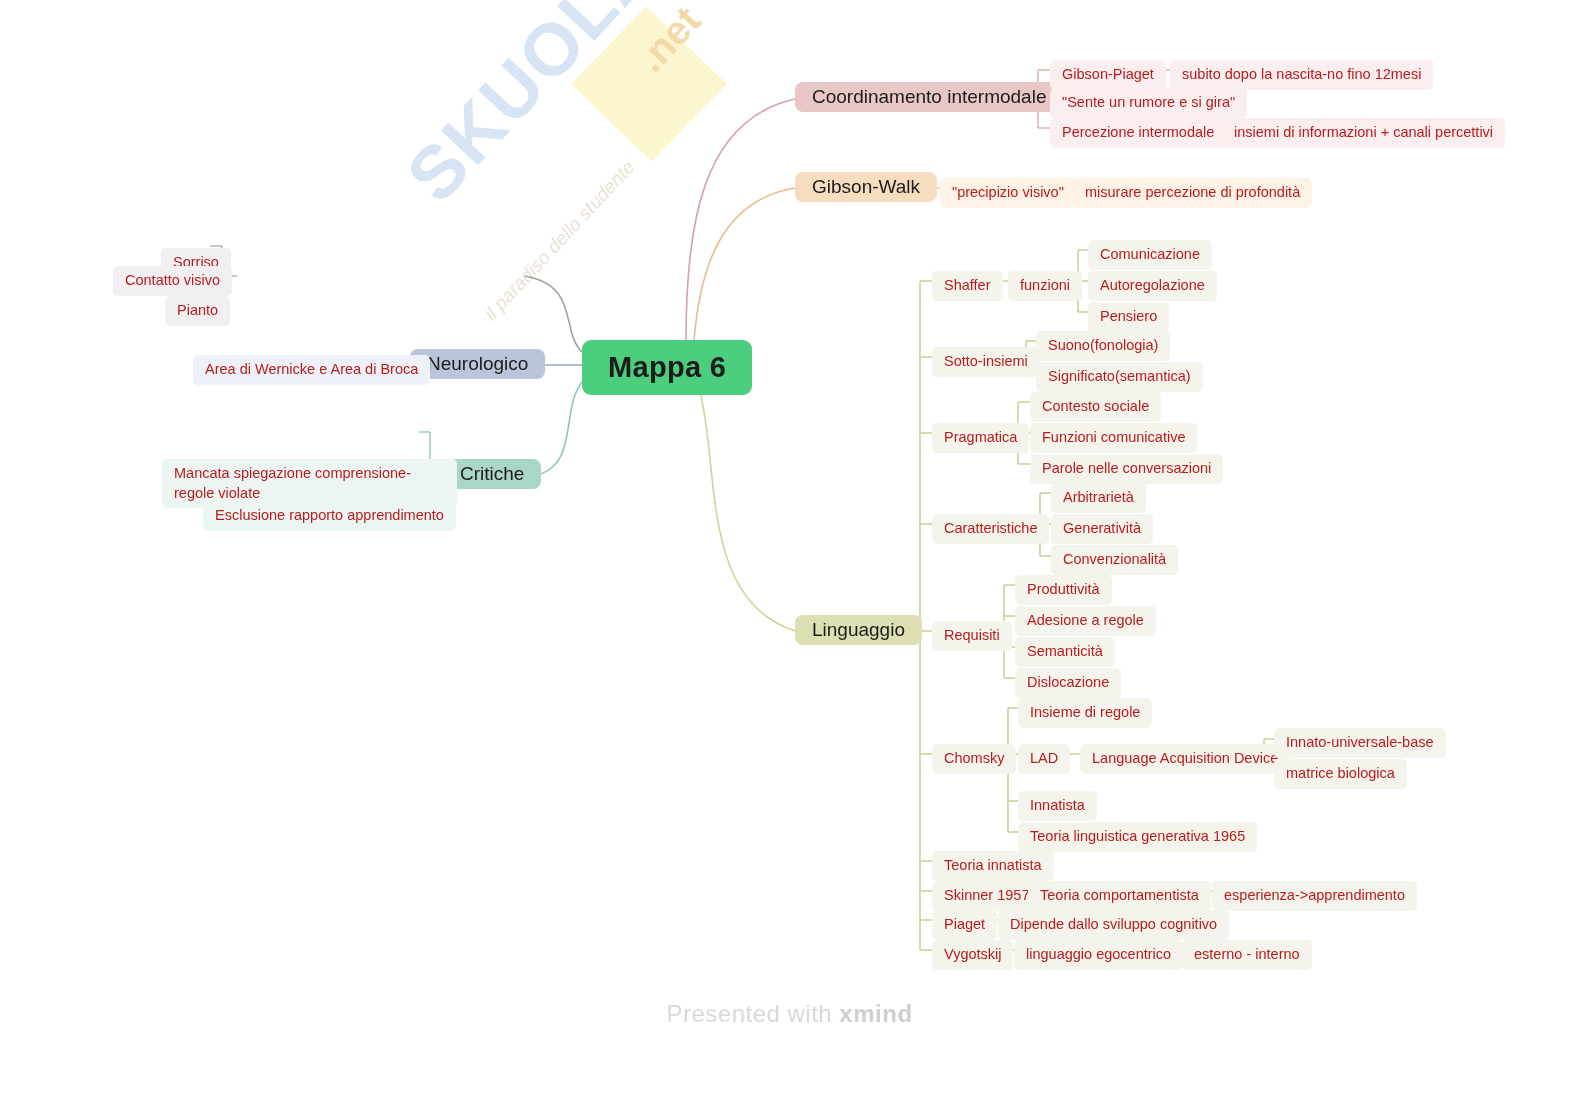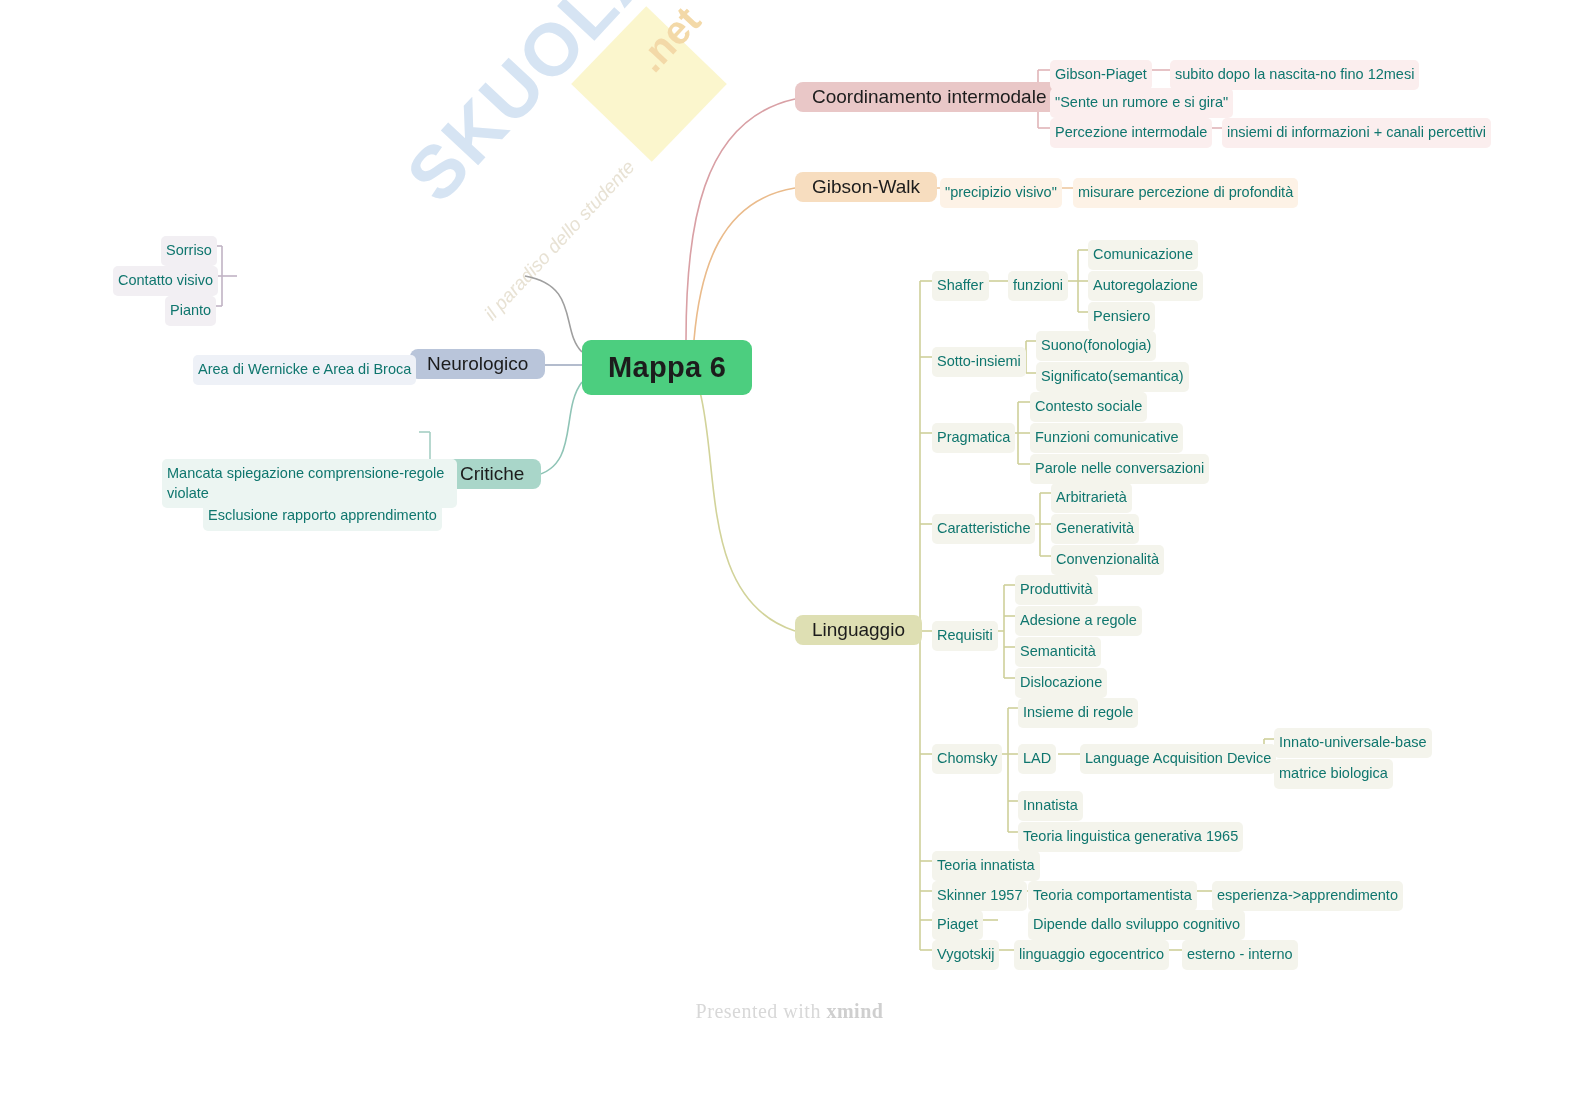--- a/index.html
+++ b/index.html
@@ -93,43 +93,42 @@
   .m-pink   { background: #e9c7c7; }
   .m-peach  { background: #f7ddbf; }
   .m-olive  { background: #dedfb3; }
   .m-mauve  { background: #c9b9c9; }
   .m-blue   { background: #b9c5da; }
   .m-mint   { background: #a9d6c9; }
 
   .leaf {
     border-radius: 5px;
     font-size: 14.5px;
-    padding: 5px 5px;
-    color: #0f766e;
+    padding: 5px 12px;
+    color: #b91c1c;
     line-height: 1.35;
   }
   .leaf.wrap { white-space: normal; display: block; }
   .l-pink  { background: #fbeeee; }
   .l-peach { background: #fdf2e6; }
   .l-olive { background: #f4f4ec; }
   .l-mauve { background: #f2eff3; }
   .l-blue  { background: #eef1f7; }
   .l-mint  { background: #ecf5f2; }
 
   
   #footer {
     position: absolute;
     left: 0; top: 1000px;
     width: 1579px;
     text-align: center;
-    font-size: 20px;
+    font-size: 24px;
     color: #d8d8d8;
     z-index: 3;
     letter-spacing: .5px;
-    font-family: Liberation Serif, serif;
   }
   #footer .brand { font-weight: 700; color: #cfcfcf; }
 </style>
 </head>
 <body>
 
 <div id="stage">
 
   <div id="watermark">
     <div class="wm-main">SKUOLA</div>
@@ -254,21 +253,21 @@
 
   <div class="node leaf l-pink" style="left:1050px; top:88px;">"Sente un rumore e si gira"</div>
 
   <div class="node leaf l-pink" style="left:1050px; top:118px;">Percezione intermodale</div>
   <div class="node leaf l-pink" style="left:1222px; top:118px;">insiemi di informazioni + canali percettivi</div>
 
   <div class="node main m-peach" style="left:795px; top:172px;">Gibson-Walk</div>
   <div class="node leaf l-peach" style="left:940px; top:178px;">"precipizio visivo"</div>
   <div class="node leaf l-peach" style="left:1073px; top:178px;">misurare percezione di profondità</div>
 
-  <div class="node leaf l-mauve" style="left:161px; top:236px;">Sorriso</div>
+  <div class="node leaf l-mauve" style="left:161px; top:248px;">Sorriso</div>
   <div class="node leaf l-mauve" style="left:113px; top:266px;">Contatto visivo</div>
   <div class="node leaf l-mauve" style="left:165px; top:296px;">Pianto</div>
 
   <div class="node main m-blue" style="left:410px; top:349px;">Neurologico</div>
   <div class="node leaf l-blue" style="left:193px; top:355px;">Area di Wernicke e Area di Broca</div>
 
   <div class="node main m-mint" style="left:443px; top:459px;">Critiche</div>
   <div class="node leaf l-mint wrap" style="left:162px; top:459px; width:295px;">Mancata spiegazione comprensione-regole violate</div>
   <div class="node leaf l-mint" style="left:203px; top:501px;">Esclusione rapporto apprendimento</div>
 
@@ -309,21 +308,21 @@
   <div class="node leaf l-olive" style="left:1018px; top:791px;">Innatista</div>
   <div class="node leaf l-olive" style="left:1018px; top:822px;">Teoria linguistica generativa 1965</div>
 
   <div class="node leaf l-olive" style="left:932px; top:851px;">Teoria innatista</div>
 
   <div class="node leaf l-olive" style="left:932px; top:881px;">Skinner 1957</div>
   <div class="node leaf l-olive" style="left:1028px; top:881px;">Teoria comportamentista</div>
   <div class="node leaf l-olive" style="left:1212px; top:881px;">esperienza-&gt;apprendimento</div>
 
   <div class="node leaf l-olive" style="left:932px; top:910px;">Piaget</div>
-  <div class="node leaf l-olive" style="left:1028px; top:910px;">Dipende dallo sviluppo cognitivo</div>
+  <div class="node leaf l-olive" style="left:998px; top:910px;">Dipende dallo sviluppo cognitivo</div>
 
   <div class="node leaf l-olive" style="left:932px; top:940px;">Vygotskij</div>
   <div class="node leaf l-olive" style="left:1014px; top:940px;">linguaggio egocentrico</div>
   <div class="node leaf l-olive" style="left:1182px; top:940px;">esterno - interno</div>
 
   <div id="footer">
     <span>Presented with </span><span class="brand">xmind</span>
   </div>
 
 </div>

